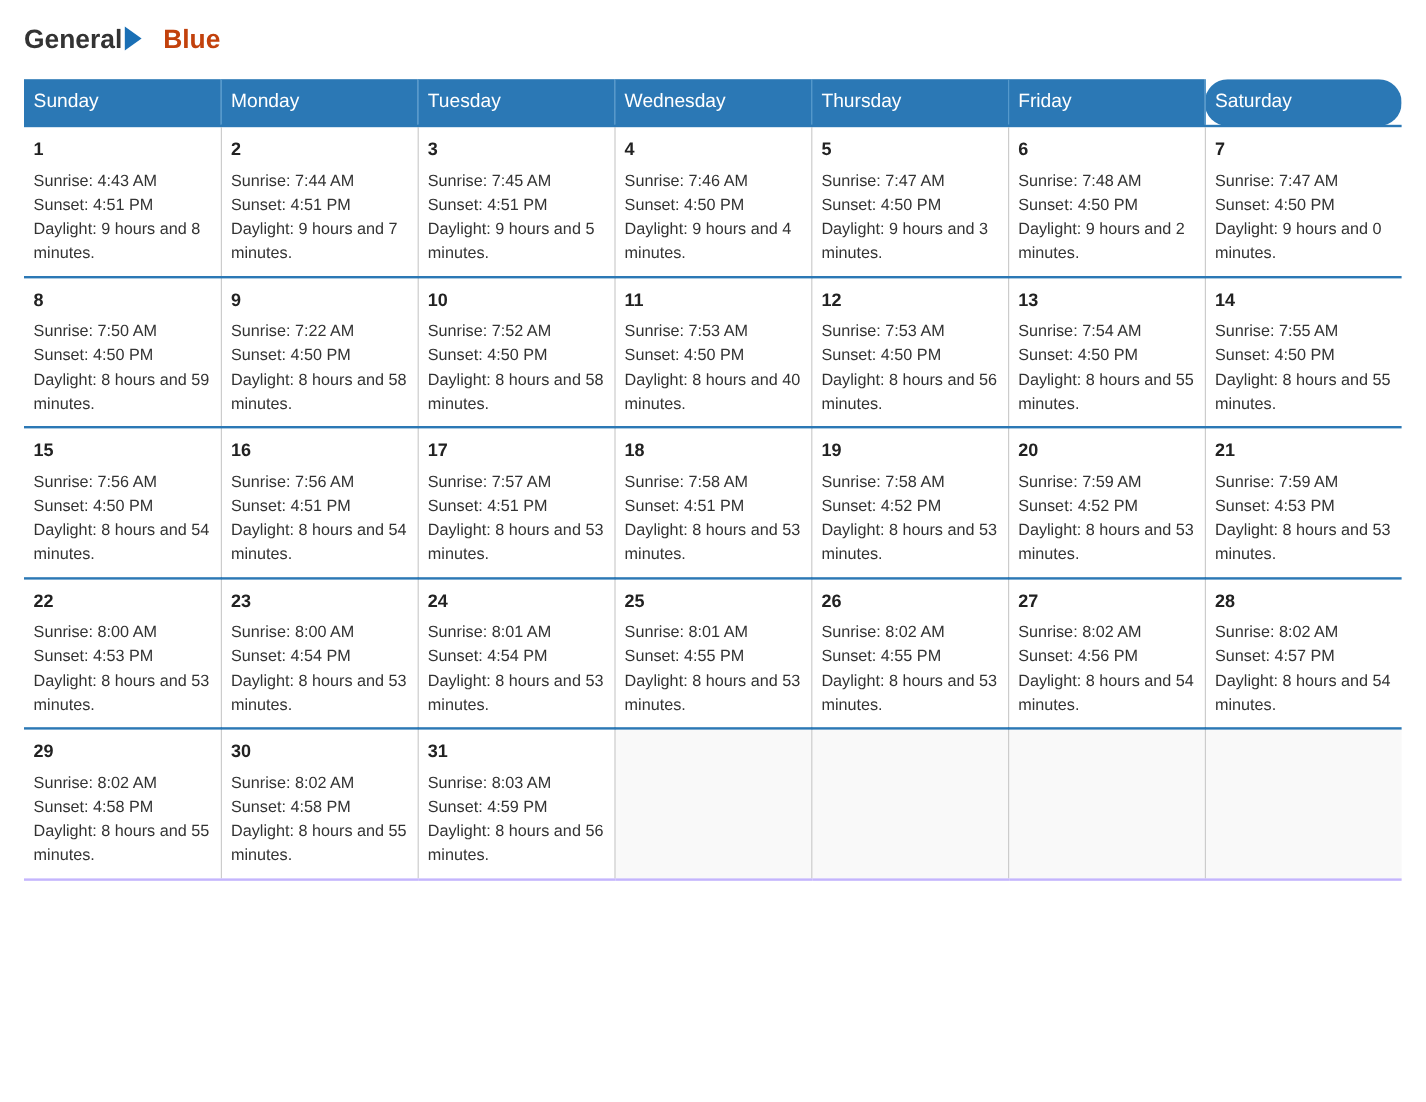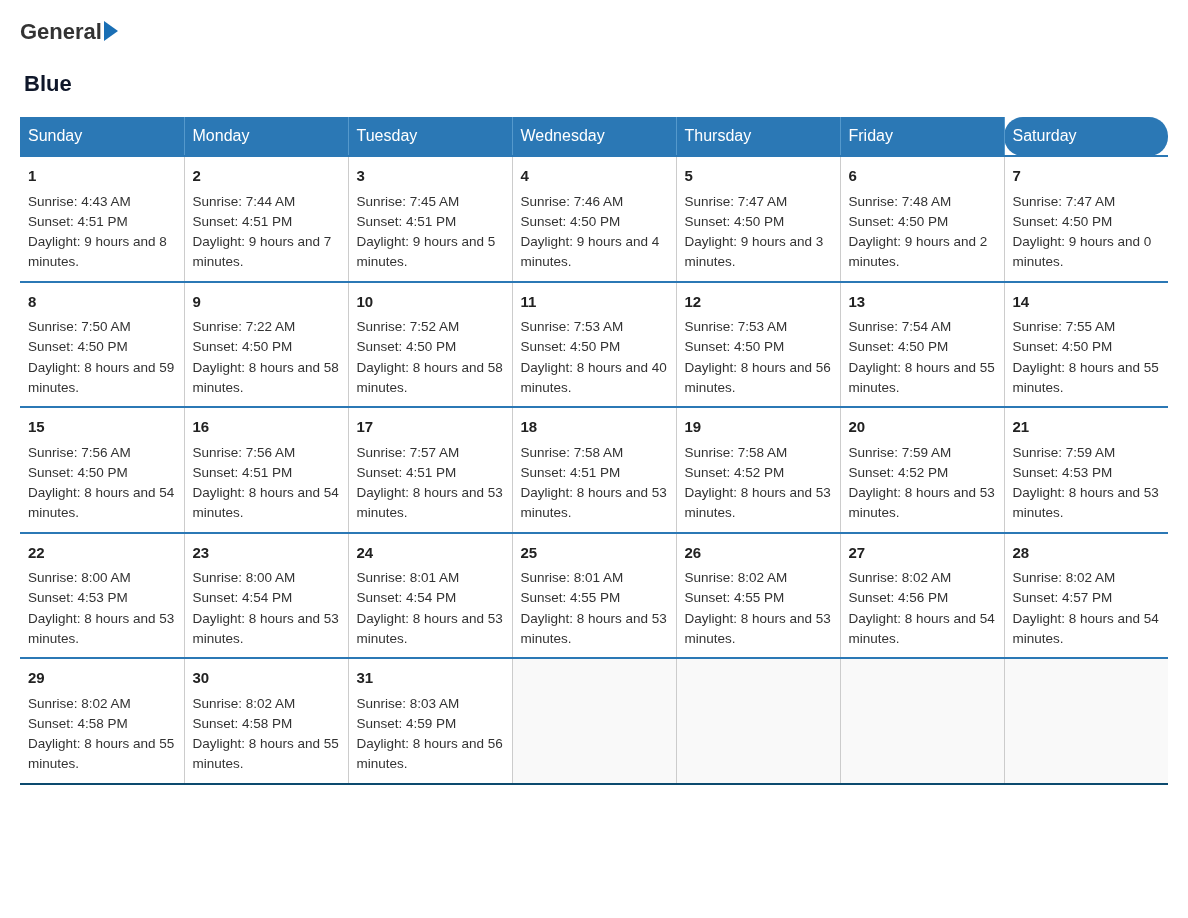--- a/index.html
+++ b/index.html
@@ -30,32 +30,31 @@
       width: 0;
       height: 0;
       border-left: 14px solid #1a6fb5;
       border-top: 10px solid transparent;
       border-bottom: 10px solid transparent;
       margin-left: 2px;
       margin-top: -2px;
     }
     .logo-wrapper {
       display: flex;
-      flex-direction: column;
-      gap: 27px;
+      flex-direction: row;
     }
     .logo-top {
       display: flex;
       align-items: center;
     }
     .logo-blue {
-      color: #0f172a;
+      color: #c2410c;
       font-size: 22px;
       font-weight: bold;
-      margin-left: 4px;
+      margin-left: 18px;
     }
     .title-area {
       text-align: right;
     }
     .page-title {
       font-size: 52px;
       font-weight: bold;
       color: #222;
       line-height: 1.1;
     }
@@ -93,21 +92,21 @@
       border-right: 1px solid #ccc;
       font-size: 13.5px;
       color: #333;
       line-height: 1.5;
       width: calc(100% / 7);
     }
     .calendar tbody td:last-child {
       border-right: none;
     }
     .calendar tbody tr:last-child td {
-      border-bottom: 2px solid #0c4a6e;
+      border-bottom: 2px solid #c4b5fd;
     }
     .day-num {
       font-size: 15px;
       font-weight: bold;
       color: #222;
       display: block;
       margin-bottom: 4px;
     }
     .empty-cell {
       background: #f9f9f9;

